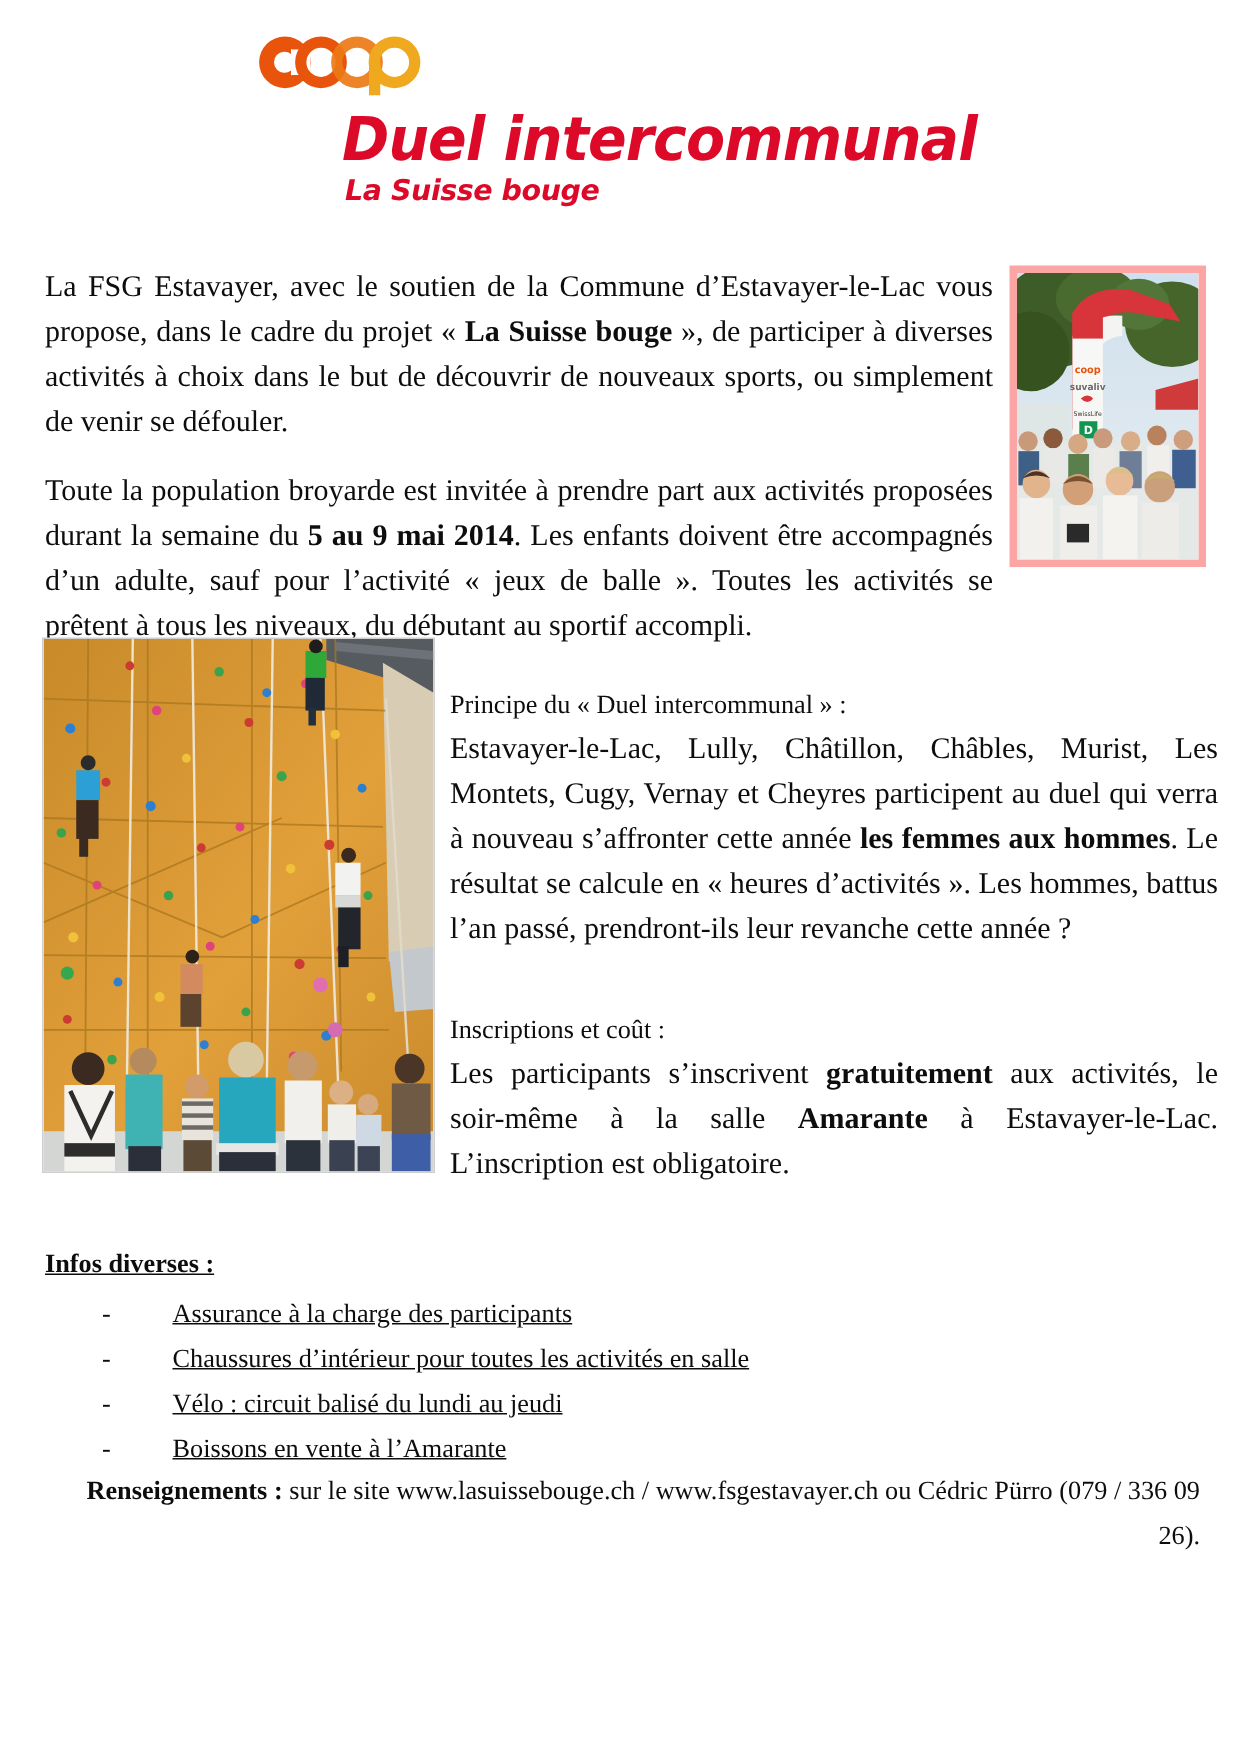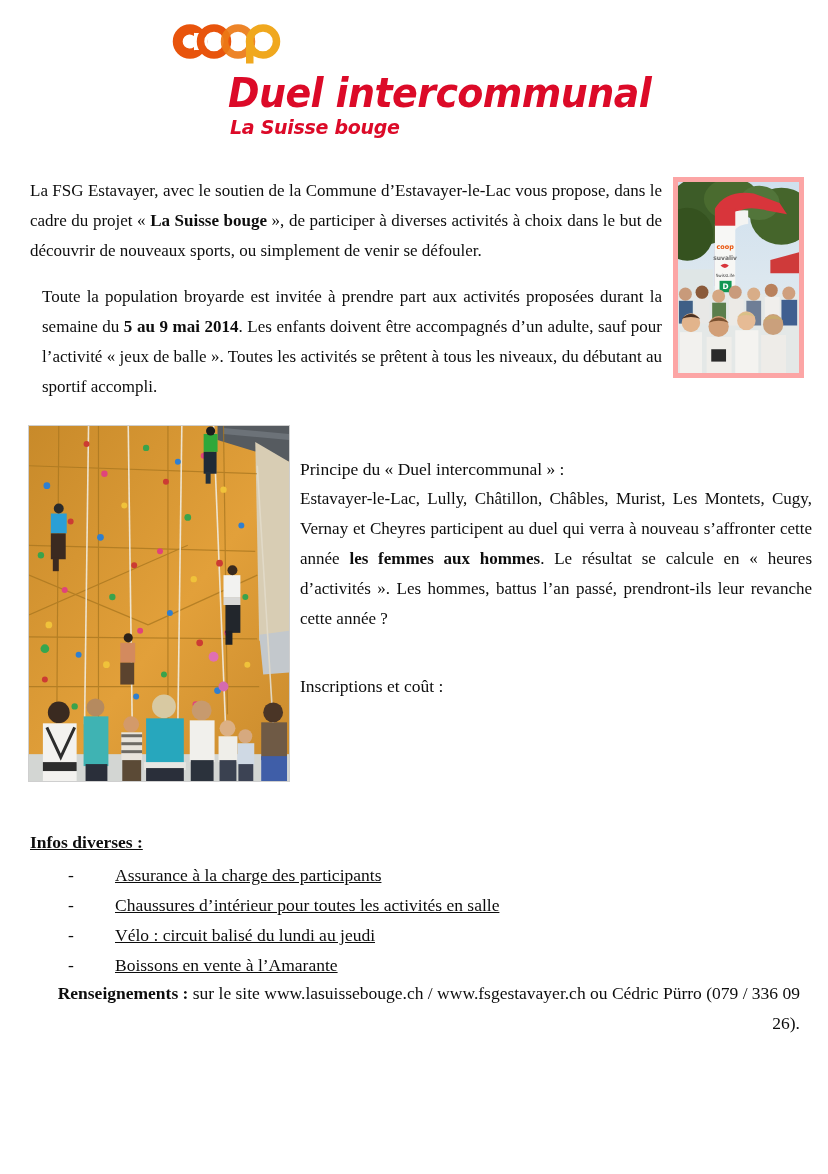--- a/index.html
+++ b/index.html
@@ -42,26 +42,26 @@
     white-space: nowrap;
   }
 
   
   .col-left-top {
     position: absolute; left: 30px; top: 176px;
     width: 632px;
   }
   p.body {
     margin: 0 0 16px 0;
-    font-size: 17px;
+    font-size: 20px;
     line-height: 30px;
     text-align: justify;
     text-justify: inter-word;
   }
-  p.body:last-child { margin-bottom: 0; margin-left: 12px; }
+  p.body:last-child { margin-bottom: 0; }
   b, strong { font-weight: bold; }
 
   
   .photo { position: absolute; overflow: hidden; }
 
   .photo-run {
     left: 673px; top: 177px; width: 131px; height: 201px;
     border: 5px solid #fca5a5;
   }
   .photo-climb {
@@ -356,20 +356,21 @@
     </svg>
   </div>
 
   <div class="col-mid-right">
     <p class="heading">Principe du « Duel intercommunal » :</p>
     <p class="body"><span>Estavayer-le-Lac, Lully, Châtillon, Châbles, Murist, Les Montets, Cugy, Vernay et Cheyres participent au duel qui verra à nouveau s’affronter cette année </span><b>les femmes aux hommes</b><span>. Le résultat se calcule en « heures d’activités ». Les hommes, battus l’an passé, prendront-ils leur revanche cette année ?</span></p>
 
     <div class="block-gap"></div>
 
     <p class="heading">Inscriptions et coût :</p>
+    <p class="body"><span>Les participants s’inscrivent </span><b>gratuitement</b><span> aux activités, le soir-même à la salle </span><b>Amarante</b><span> à Estavayer-le-Lac. L’inscription est obligatoire.</span></p>
   </div>
 
   <div class="infos">
     <p class="infos-title">Infos diverses :</p>
     <ul class="dash-list">
       <li><span class="dash">-</span><span>Assurance à la charge des participants</span></li>
       <li><span class="dash">-</span><span>Chaussures d’intérieur pour toutes les activités en salle</span></li>
       <li><span class="dash">-</span><span>Vélo : circuit balisé du lundi au jeudi</span></li>
       <li><span class="dash">-</span><span>Boissons en vente à l’Amarante</span></li>
     </ul>

